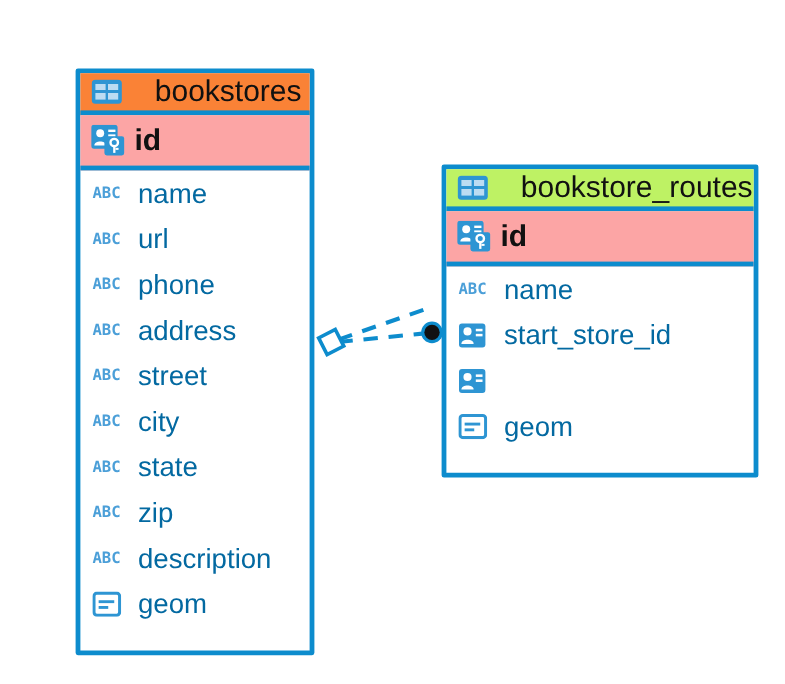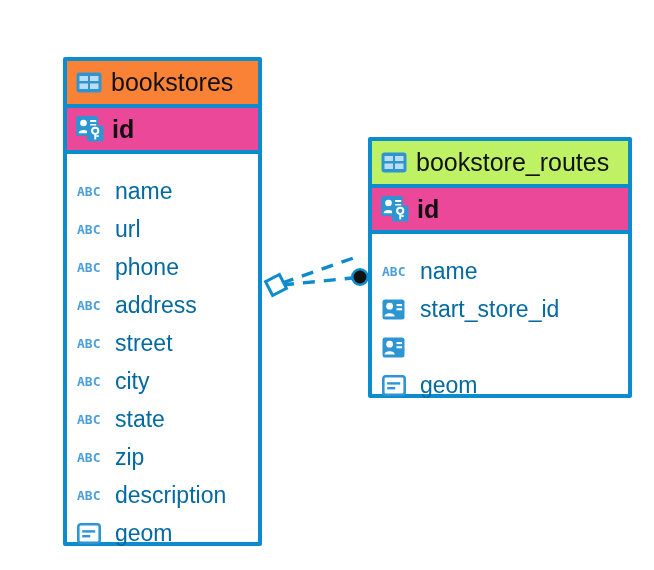--- a/index.html
+++ b/index.html
@@ -25,54 +25,54 @@
   
   .table-box {
     position: absolute;
     box-sizing: border-box;
     border: 4px solid #0d8ccd;
     background: #ffffff;
     border-radius: 2px;
   }
   .tbl-header {
     box-sizing: border-box;
-    height: 47px;
+    height: 35px;
     display: flex;
     align-items: center;
     padding-left: 9px;
-    gap: 9px;
+    gap: 27px;
     border-bottom: 4px solid #0d8ccd;
   }
   .tbl-header.selected { background: #fa8236; }
   .tbl-header.normal   { background: #bef264; }
   .tbl-title {
     font-size: 25px;
     color: #111111;
     line-height: 1;
     white-space: nowrap;
   }
 
   .pk-row {
     box-sizing: border-box;
     height: 46px;
     display: flex;
     align-items: center;
     padding-left: 9px;
     gap: 8px;
     border-bottom: 4px solid #0d8ccd;
-    background: #ec4899;
+    background: #fca5a5;
   }
   .pk-row .fld-name {
     font-size: 25px;
     font-weight: bold;
     color: #111111;
   }
 
   .fields {
-    padding-top: 18px;
+    padding-top: 0;
   }
   .field-row {
     box-sizing: border-box;
     height: 38px;
     display: flex;
     align-items: center;
     padding-left: 10px;
     gap: 8px;
   }
   .fld-name {

